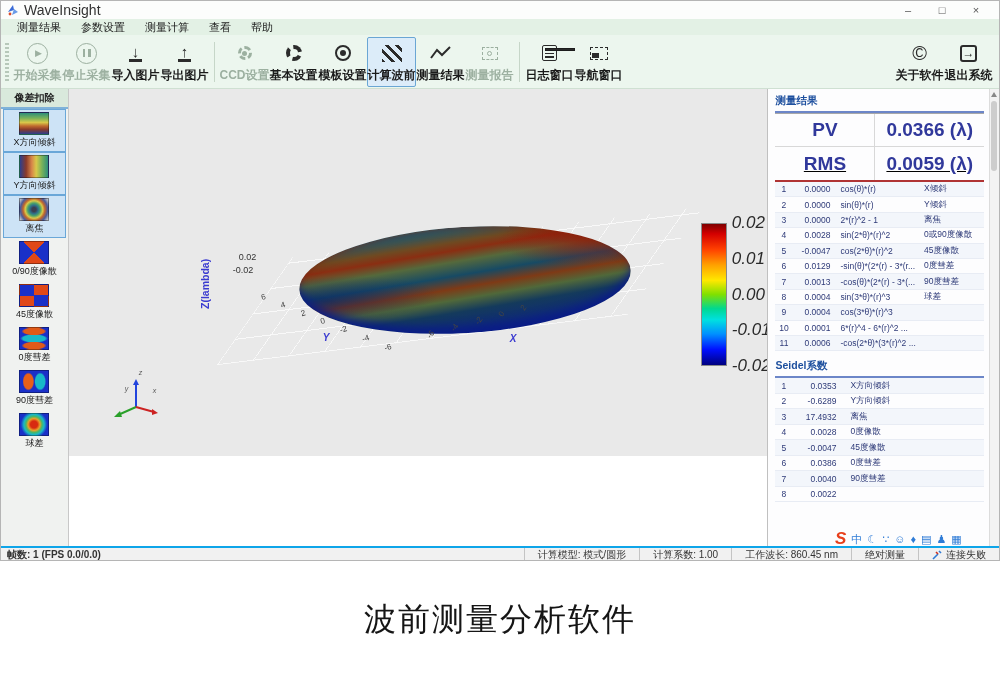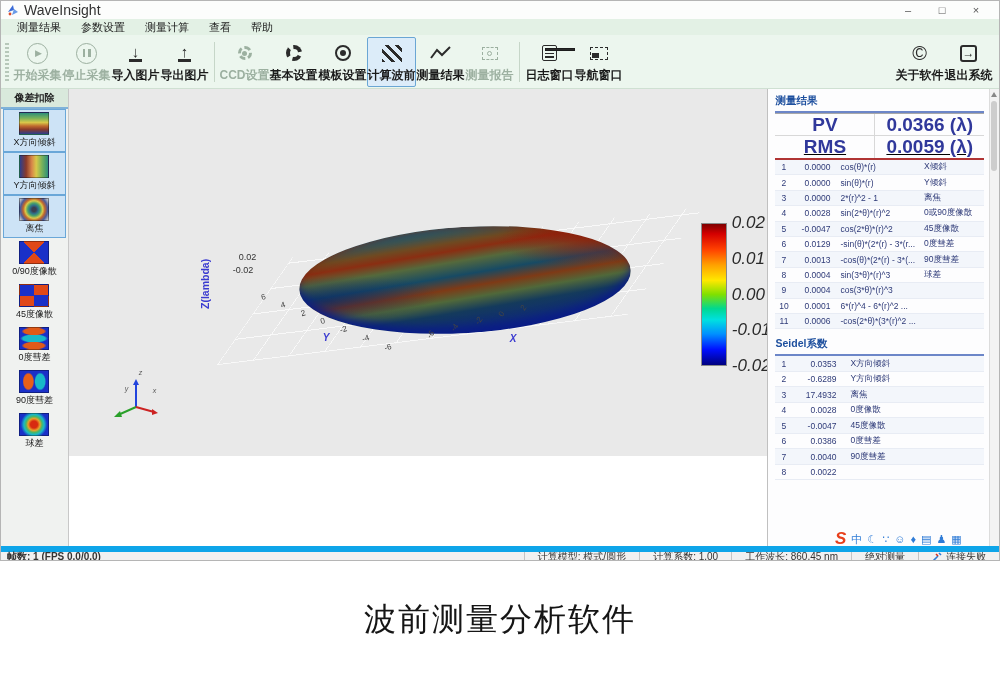--- a/index.html
+++ b/index.html
@@ -147,21 +147,21 @@
       radial-gradient(circle at 42% 42%,#e03010 0 40%,#bc1c00 85%); }
   .t-template { width:74px; height:74px; background:#000; display:flex; align-items:center; justify-content:center; }
   .t-template i { display:block; width:88%; height:92%; background:#fff; border-radius:42%; }
 
   
   .rpanel { width:232px; border-left:1px solid #c0c0c0; background:#fdfdfe; position:relative; }
   .rcontent { margin-right:11px; padding:5px 4px 0 7px; }
   .sechead { font-size:10.5px; font-weight:700; color:#1d4f9e; padding-bottom:3px;
     border-bottom:2px solid #6c86c8; margin-bottom:0; }
   .pvtable { border-top:1px solid #a8a8a8; border-bottom:2px solid #b03434; }
-  .pvrow { display:grid; grid-template-columns:100px 1fr; height:22px; border-bottom:1px solid #d8d8d8; }
+  .pvrow { display:grid; grid-template-columns:100px 1fr; height:33px; border-bottom:1px solid #d8d8d8; }
   .pvrow:last-child { border-bottom:none;text-decoration:underline; }
   .pvrow span { display:flex; align-items:center; justify-content:center; font-size:19px;
     font-weight:700; color:#30389b; }
   .pvrow span:first-child { border-right:1px solid #d8d8d8; }
   .ztable { margin-bottom:6px; }
   .zrow { display:grid; grid-template-columns:17px 44px 1fr 62px; align-items:center;
     height:15.4px; font-size:8.5px; color:#2e3a78; border-bottom:1px solid #e8ecf4; }
   .zrow:nth-child(odd) { background:#f3f6fb; }
   .zrow .c0 { text-align:center; }
   .zrow .c1 { text-align:right; padding-right:6px; }
@@ -179,21 +179,21 @@
     border-bottom:5px solid #888; margin:3px auto 0; }
   .scroll .thumb { position:absolute; top:12px; left:1.5px; width:6px; height:70px; background:#cdcdcd; border-radius:3px; }
 
   
   .ime { position:absolute; left:834px; top:528px; height:20px; display:flex; align-items:center;
     gap:5px; z-index:50; }
   .ime .logo { font-size:17px; font-weight:900; color:#e8401c; font-style:italic; }
   .ime .iico { font-size:11px; color:#2e7bd6; line-height:1; }
 
   
-  .statusbar { height:15px; background:#f1f1f1; border-top:6px solid #0ea5e9; display:flex;
+  .statusbar { height:15px; background:#f1f1f1; border-top:2px solid #0ea5e9; display:flex;
     align-items:center; font-size:10px; color:#333; }
   .statusbar .left { padding-left:6px; font-weight:700; }
   .statusbar .rgroup { margin-left:auto; display:flex; height:100%; align-items:center; }
   .sitem { border-left:1px solid #c4c4c4; padding:0 13px; display:flex; align-items:center; gap:4px; height:100%; }
 
   
   .caption { position:absolute; left:0; top:598px; width:1000px; text-align:center;
     font-family:"Liberation Serif","DejaVu Serif",serif; font-size:32px; color:#151515; letter-spacing:2px; }
 </style>
 </head>

